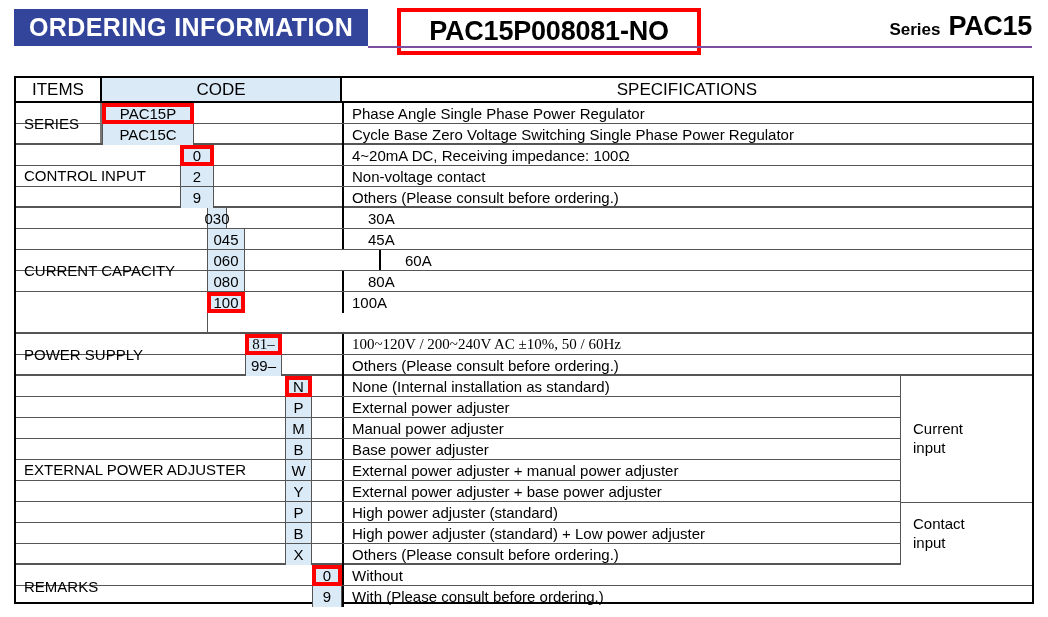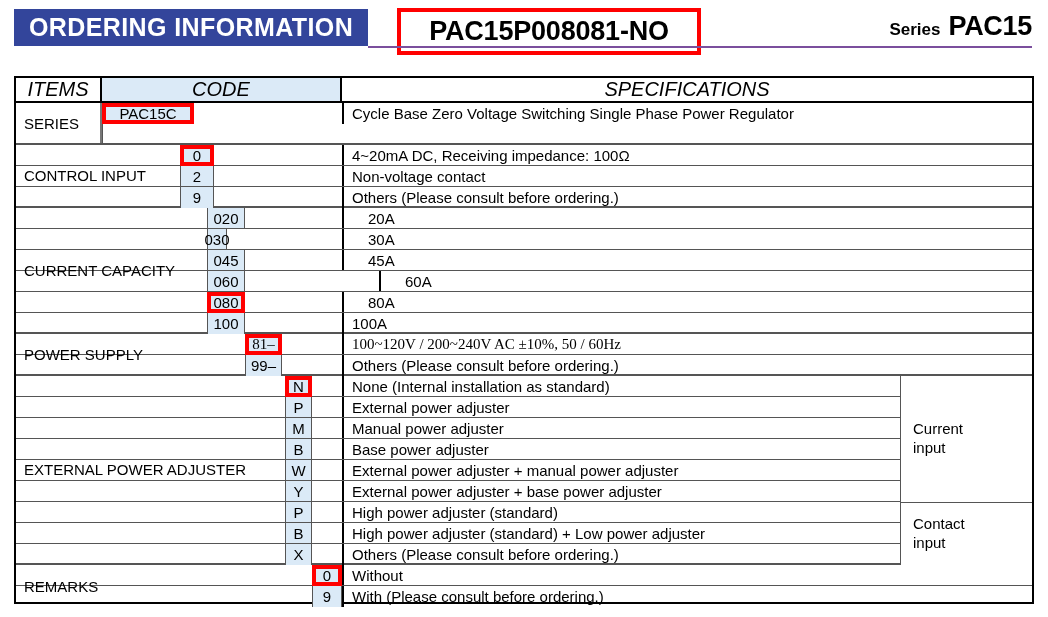--- a/index.html
+++ b/index.html
@@ -40,21 +40,21 @@
   .table{
     position:absolute;left:14px;top:76px;width:1020px;height:528px;
     border:2px solid #000;box-sizing:border-box;
   }
   .row{position:relative;box-sizing:border-box;width:100%;}
 
   
   .hrow{height:25px;border-bottom:2px solid #000;}
   .hcell{
     position:absolute;top:0;bottom:0;display:flex;align-items:center;justify-content:center;
-    font-size:20px;box-sizing:border-box;font-style:italic;
+    font-size:17px;box-sizing:border-box;
   }
   .hcell-items{left:0;width:86px;border-right:2px solid #000;}
   .hcell-code{left:86px;width:240px;background:#dbeaf7;border-right:2px solid #000;}
   .hcell-spec{left:326px;right:0;}
 
   
   .grp{position:relative;width:100%;box-sizing:border-box;border-bottom:2px solid #555;}
   .grp:last-child{border-bottom:none;}
 
   .grp-label{
@@ -130,20 +130,24 @@
     <div class="hcell hcell-code">CODE</div>
   </div>
 
   <div id="groups">
       <div class="grp" style="height: 42px;">
         <div class="grp-label" style="width: 86px;">SERIES</div>
         <div class="riser" style="left: 86px; top: 0px; height: 42px;"></div>
         <div class="hl" style="left: 86px; top: 0px; width: 92px; height: 21px;"></div>
         <div class="grp-rows">
           <div class="trow" style="height: 21px;">
+            <div class="code" style="left: 86px; width: 92px;">PAC15P</div>
+            <div class="spec" style="right: 0px;">Phase Angle Single Phase Power Regulator</div>
+          </div>
+          <div class="trow" style="height: 21px;">
             <div class="code" style="left: 86px; width: 92px;">PAC15C</div>
             <div class="spec" style="right: 0px;">Cycle Base Zero Voltage Switching Single Phase Power Regulator</div>
           </div>
         </div>
       </div>
       <div class="grp" style="height: 63px;">
         <div class="grp-label wide" style="width: 164px;">CONTROL INPUT</div>
         <div class="riser" style="left: 164px; top: 0px; height: 63px;"></div>
         <div class="hl" style="left: 164px; top: 0px; width: 34px; height: 21px;"></div>
         <div class="grp-rows">
@@ -160,24 +164,20 @@
             <div class="spec" style="right: 0px;">Others (Please consult before ordering.)</div>
           </div>
         </div>
       </div>
       <div class="grp" style="height: 126px;">
         <div class="grp-label wide" style="width: 191px;">CURRENT CAPACITY</div>
         <div class="riser" style="left: 191px; top: 0px; height: 126px;"></div>
         <div class="hl" style="left: 191px; top: 84px; width: 38px; height: 21px;"></div>
         <div class="grp-rows">
           <div class="trow" style="height: 21px;">
-            <div class="code" style="left: 191px; width: 38px;">020</div>
-            <div class="spec indent" style="right: 0px;">20A</div>
-          </div>
-          <div class="trow" style="height: 21px;">
             <div class="code" style="left: 191px; width: 20px;">030</div>
             <div class="spec indent" style="right: 0px;">30A</div>
           </div>
           <div class="trow" style="height: 21px;">
             <div class="code" style="left: 191px; width: 38px;">045</div>
             <div class="spec indent" style="right: 0px;">45A</div>
           </div>
           <div class="trow" style="height: 21px;">
             <div class="code" style="left: 191px; width: 38px;">060</div>
             <div class="spec indent" style="right: 6px; margin-left: 37px;">60A</div>

